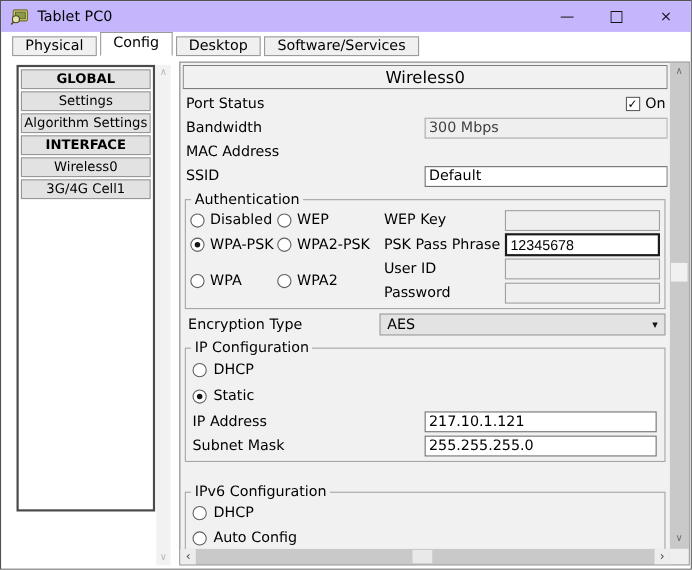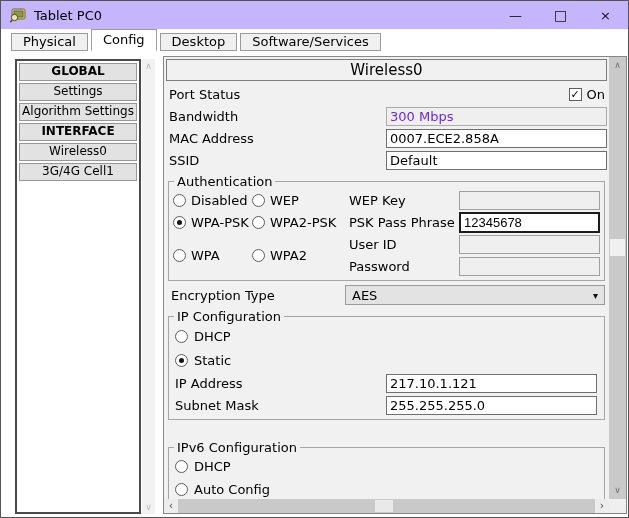--- a/index.html
+++ b/index.html
@@ -21,21 +21,21 @@
   
   .tabstrip { display:flex; align-items:flex-end; height:21px; padding-left:10px; margin-top:1px; }
   .tab {
     height:16px; line-height:16px; padding:0 11px; margin-right:3px;
     background:#f0f0f0; border:1px solid #9b9b9b; font-size:13px; color:#000;
   }
   .tab.active { height:20px; line-height:19px; background:#fff; border-bottom:1px solid #fff; position:relative; z-index:2; }
 
   
   .sidebar {
-    position:absolute; left:14px; top:58px; width:126px; height:455px;
+    position:absolute; left:14px; top:58px; width:126px; height:406px;
     border:2px solid #4a4a4a; background:#fff; box-sizing:border-box; padding-top:2px;
   }
   .side-btn {
     margin:0 2px 2px 2px; height:16px; line-height:15px; text-align:center;
     background:#e2e2e2; border:1px solid #979797; font-size:12px;
   }
   .side-btn.bold { font-weight:bold; }
   .side-scroll { position:absolute; left:141px; top:58px; width:13px; height:455px; background:#f2f2f2; }
   .side-scroll .sarrow { position:absolute; left:0; width:100%; text-align:center; font-size:9px; color:#b9b9b9; }
   .side-scroll .up { top:2px; } .side-scroll .down { bottom:2px; }
@@ -55,21 +55,21 @@
 
   .checkbox { width:13px; height:13px; box-sizing:border-box; border:1px solid #5e5e5e; background:#fff; text-align:center; }
   .checkbox .check { display:none; font-size:11px; line-height:11px; }
   .checkbox.checked .check { display:block; }
 
   input.fld, .fld {
     margin-left:auto; width:221px; height:19px; box-sizing:border-box;
     border:1px solid #6f6f6f; background:#fff; font-family:"DejaVu Sans",sans-serif;
     font-size:13px; padding:0 3px; color:#000;
   }
-  input.disabled { background:#efefef; color:#6d28d9; border-color:#ababab; }
+  input.disabled { background:#efefef; color:#404040; border-color:#ababab; }
 
   fieldset { border:1px solid #a6a6a6; margin:0 2px 3px 2px; padding:0 4px 3px 4px; min-inline-size:0; }
   legend { padding:0 3px; margin-left:1px; font-size:13px; }
 
   .auth-grid { display:grid; grid-template-columns:79px 97px 110px 1fr; grid-auto-rows:22px; align-items:center; }
   .radio-item { display:flex; align-items:center; gap:5px; }
   .radio { width:13px; height:13px; box-sizing:border-box; border:1px solid #5e5e5e; border-radius:50%; background:#fff; position:relative; flex:none; }
   .radio.checked::after { content:""; position:absolute; left:3px; top:3px; right:3px; bottom:3px; border-radius:50%; background:#141414; }
   .span2 { grid-row:span 2; }
   .auth-grid input { width:100%; margin:0; height:19px; box-sizing:border-box; border:1px solid #a0a0a0; font-family:Liberation Sans, sans-serif; font-size:13px; padding:0 3px; }
@@ -156,21 +156,20 @@
         </span>
       </div>
 
       <div class="frow">
         <span class="lbl">Bandwidth</span>
         <input class="fld disabled" readonly="" value="300 Mbps" style="">
       </div>
 
       <div class="frow">
         <span class="lbl">MAC Address</span>
-        <input class="fld" value="0007.ECE2.858A" style="">
       </div>
 
       <div class="frow">
         <span class="lbl">SSID</span>
         <input class="fld" value="Default" style="">
       </div>
 
       <fieldset style="margin-top:3px;">
         <legend>Authentication</legend>
         <div class="auth-grid">

